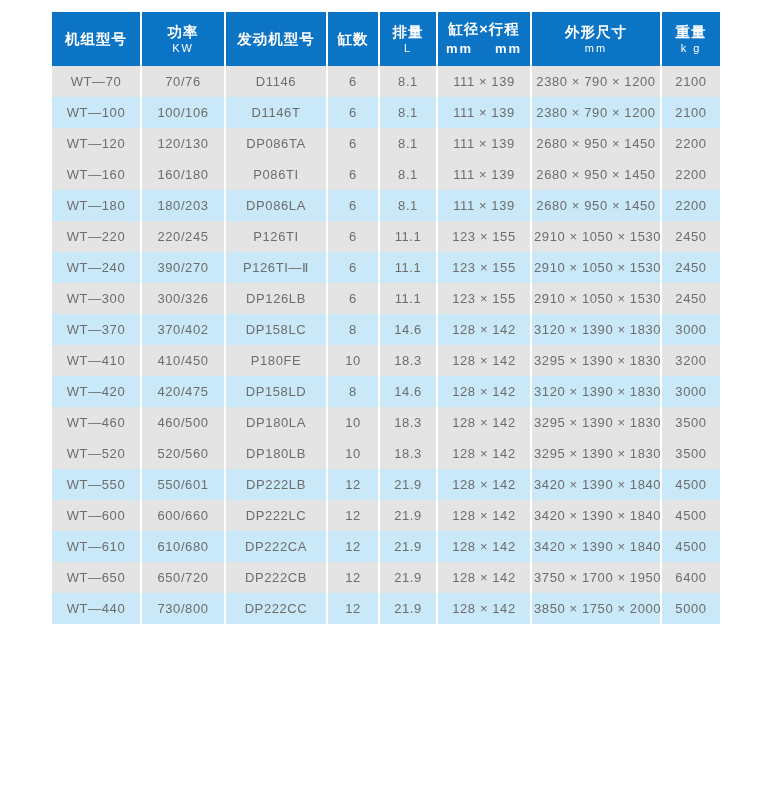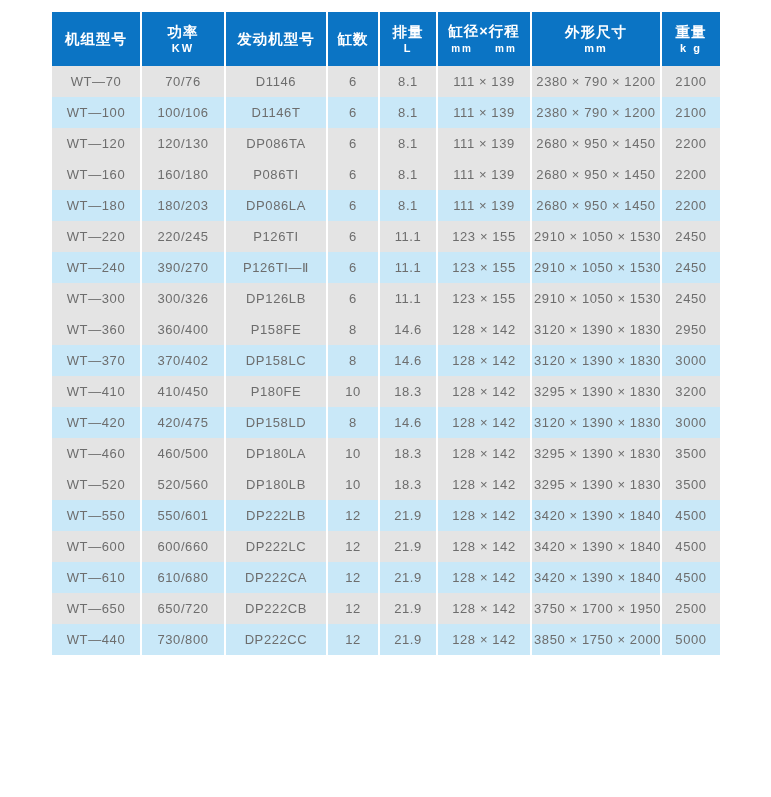--- a/index.html
+++ b/index.html
@@ -41,27 +41,27 @@
   }
 
   .th-main {
     display: block;
     font-size: 14.5px;
     letter-spacing: 1px;
   }
   .th-unit {
     display: block;
     font-size: 11px;
-    font-weight: bold;
+    font-weight: normal;
     letter-spacing: 2px;
     margin-top: 1px;
   }
   .th-unit-pair {
     display: block;
-    font-size: 10px;
+    font-size: 13px;
     font-weight: bold;
     margin-top: 3px;
   }
   .th-unit-pair span {
     display: inline-block;
     letter-spacing: 2px;
   }
   .th-unit-pair .u-left { margin-right: 22px; }
 
   table.spec-table tbody td {
@@ -211,30 +211,20 @@
         <tr class="row-even">
           <td>WT—300</td>
           <td>300/326</td>
           <td>DP126LB</td>
           <td>6</td>
           <td>11.1</td>
           <td>123 × 155</td>
           <td>2910 × 1050 × 1530</td>
           <td>2450</td>
         </tr>
-        <tr class="row-even">
-          <td>WT—360</td>
-          <td>360/400</td>
-          <td>P158FE</td>
-          <td>8</td>
-          <td>14.6</td>
-          <td>128 × 142</td>
-          <td>3120 × 1390 × 1830</td>
-          <td>2950</td>
-        </tr>
         <tr class="row-odd">
           <td>WT—370</td>
           <td>370/402</td>
           <td>DP158LC</td>
           <td>8</td>
           <td>14.6</td>
           <td>128 × 142</td>
           <td>3120 × 1390 × 1830</td>
           <td>3000</td>
         </tr>
@@ -309,21 +299,21 @@
           <td>4500</td>
         </tr>
         <tr class="row-even">
           <td>WT—650</td>
           <td>650/720</td>
           <td>DP222CB</td>
           <td>12</td>
           <td>21.9</td>
           <td>128 × 142</td>
           <td>3750 × 1700 × 1950</td>
-          <td>2500</td>
+          <td>6400</td>
         </tr>
         <tr class="row-odd">
           <td>WT—440</td>
           <td>730/800</td>
           <td>DP222CC</td>
           <td>12</td>
           <td>21.9</td>
           <td>128 × 142</td>
           <td>3850 × 1750 × 2000</td>
           <td>5000</td>

